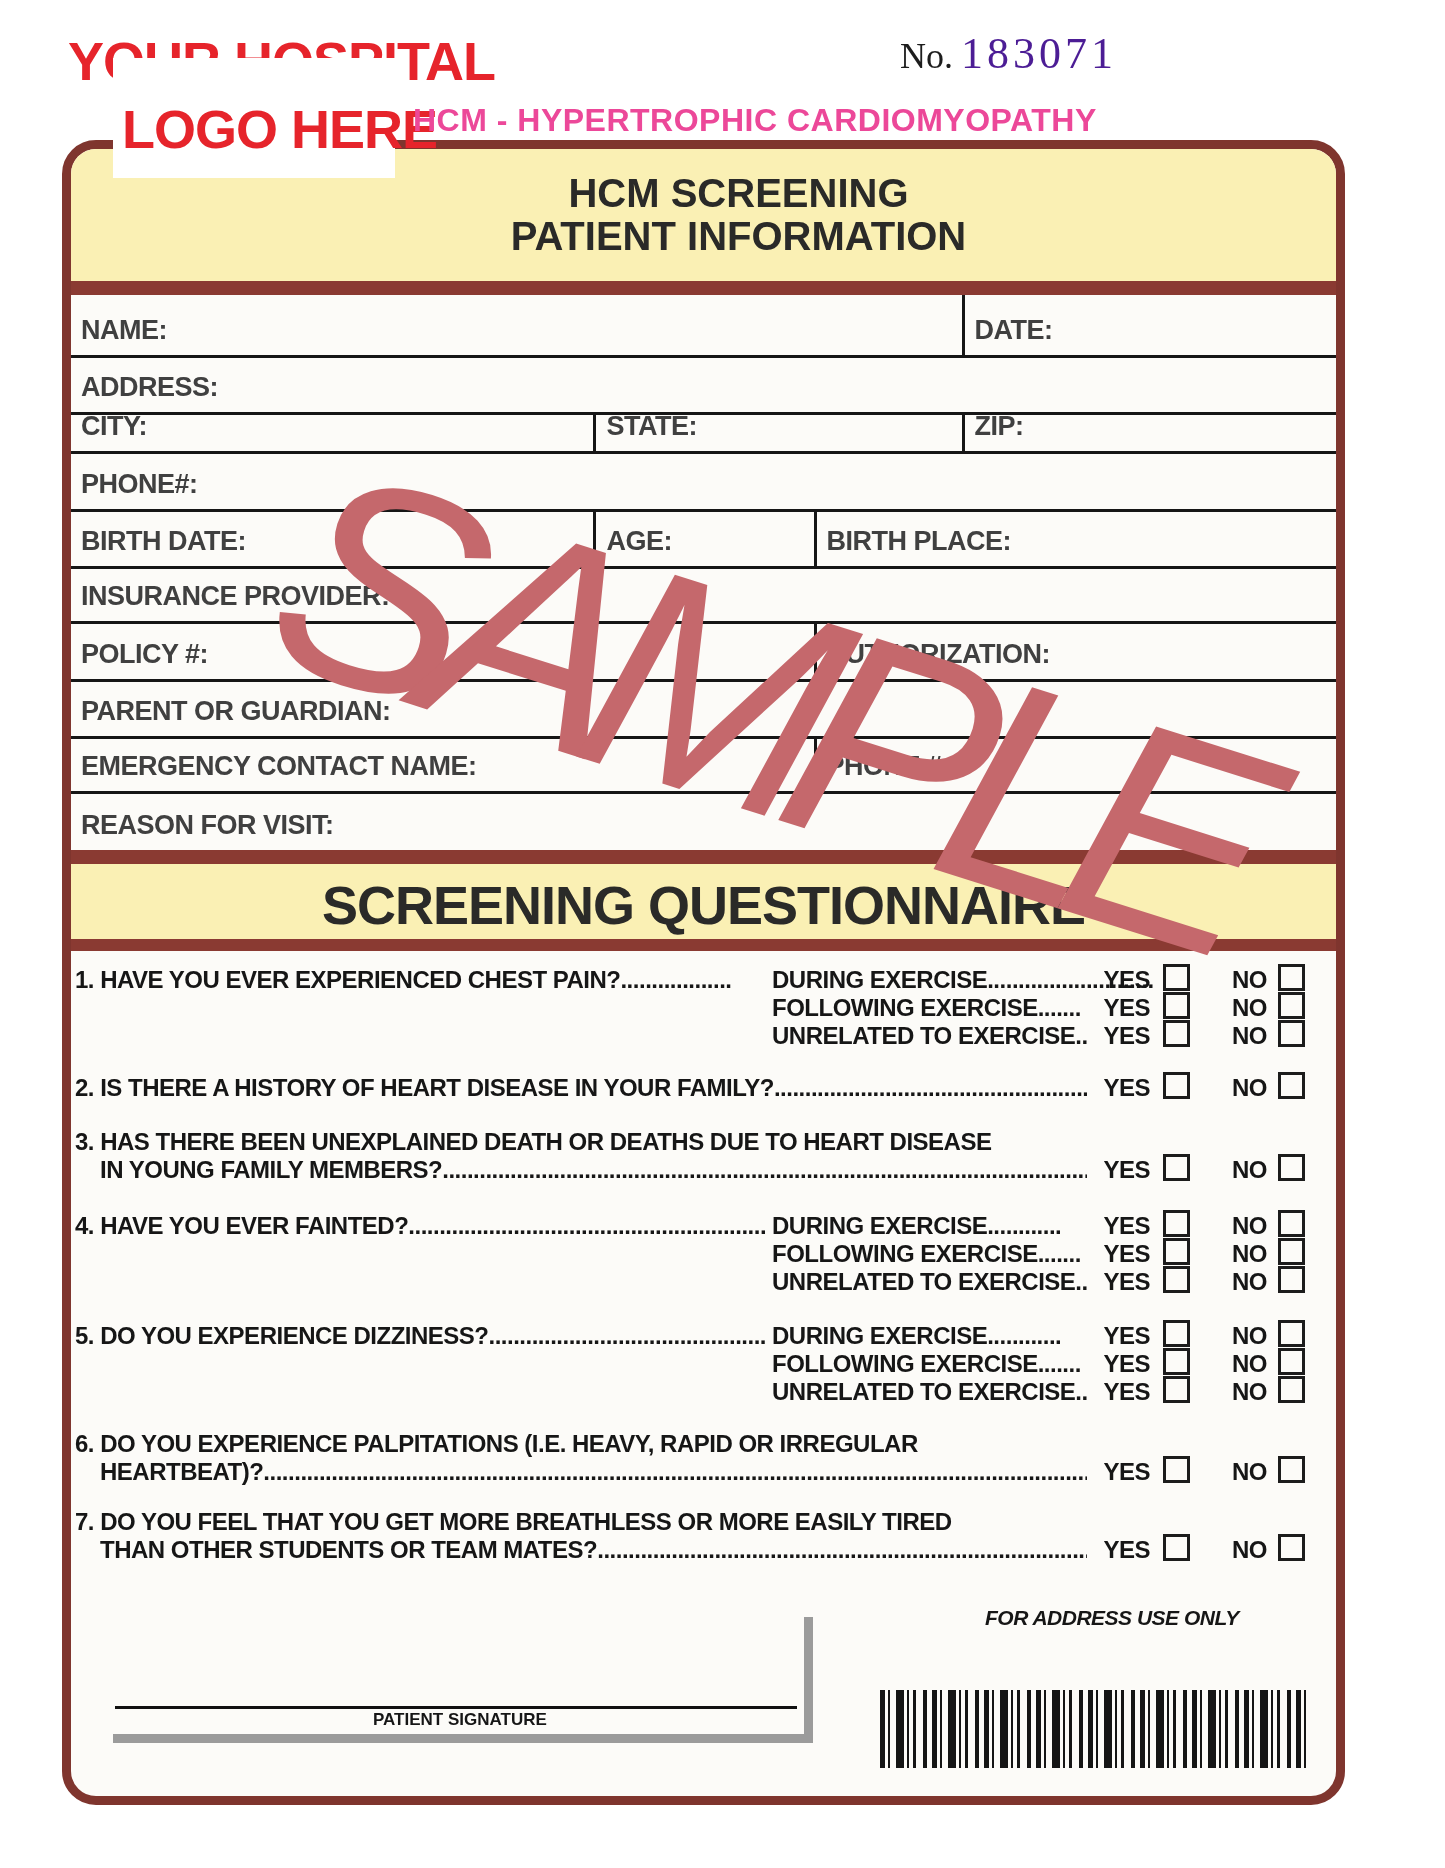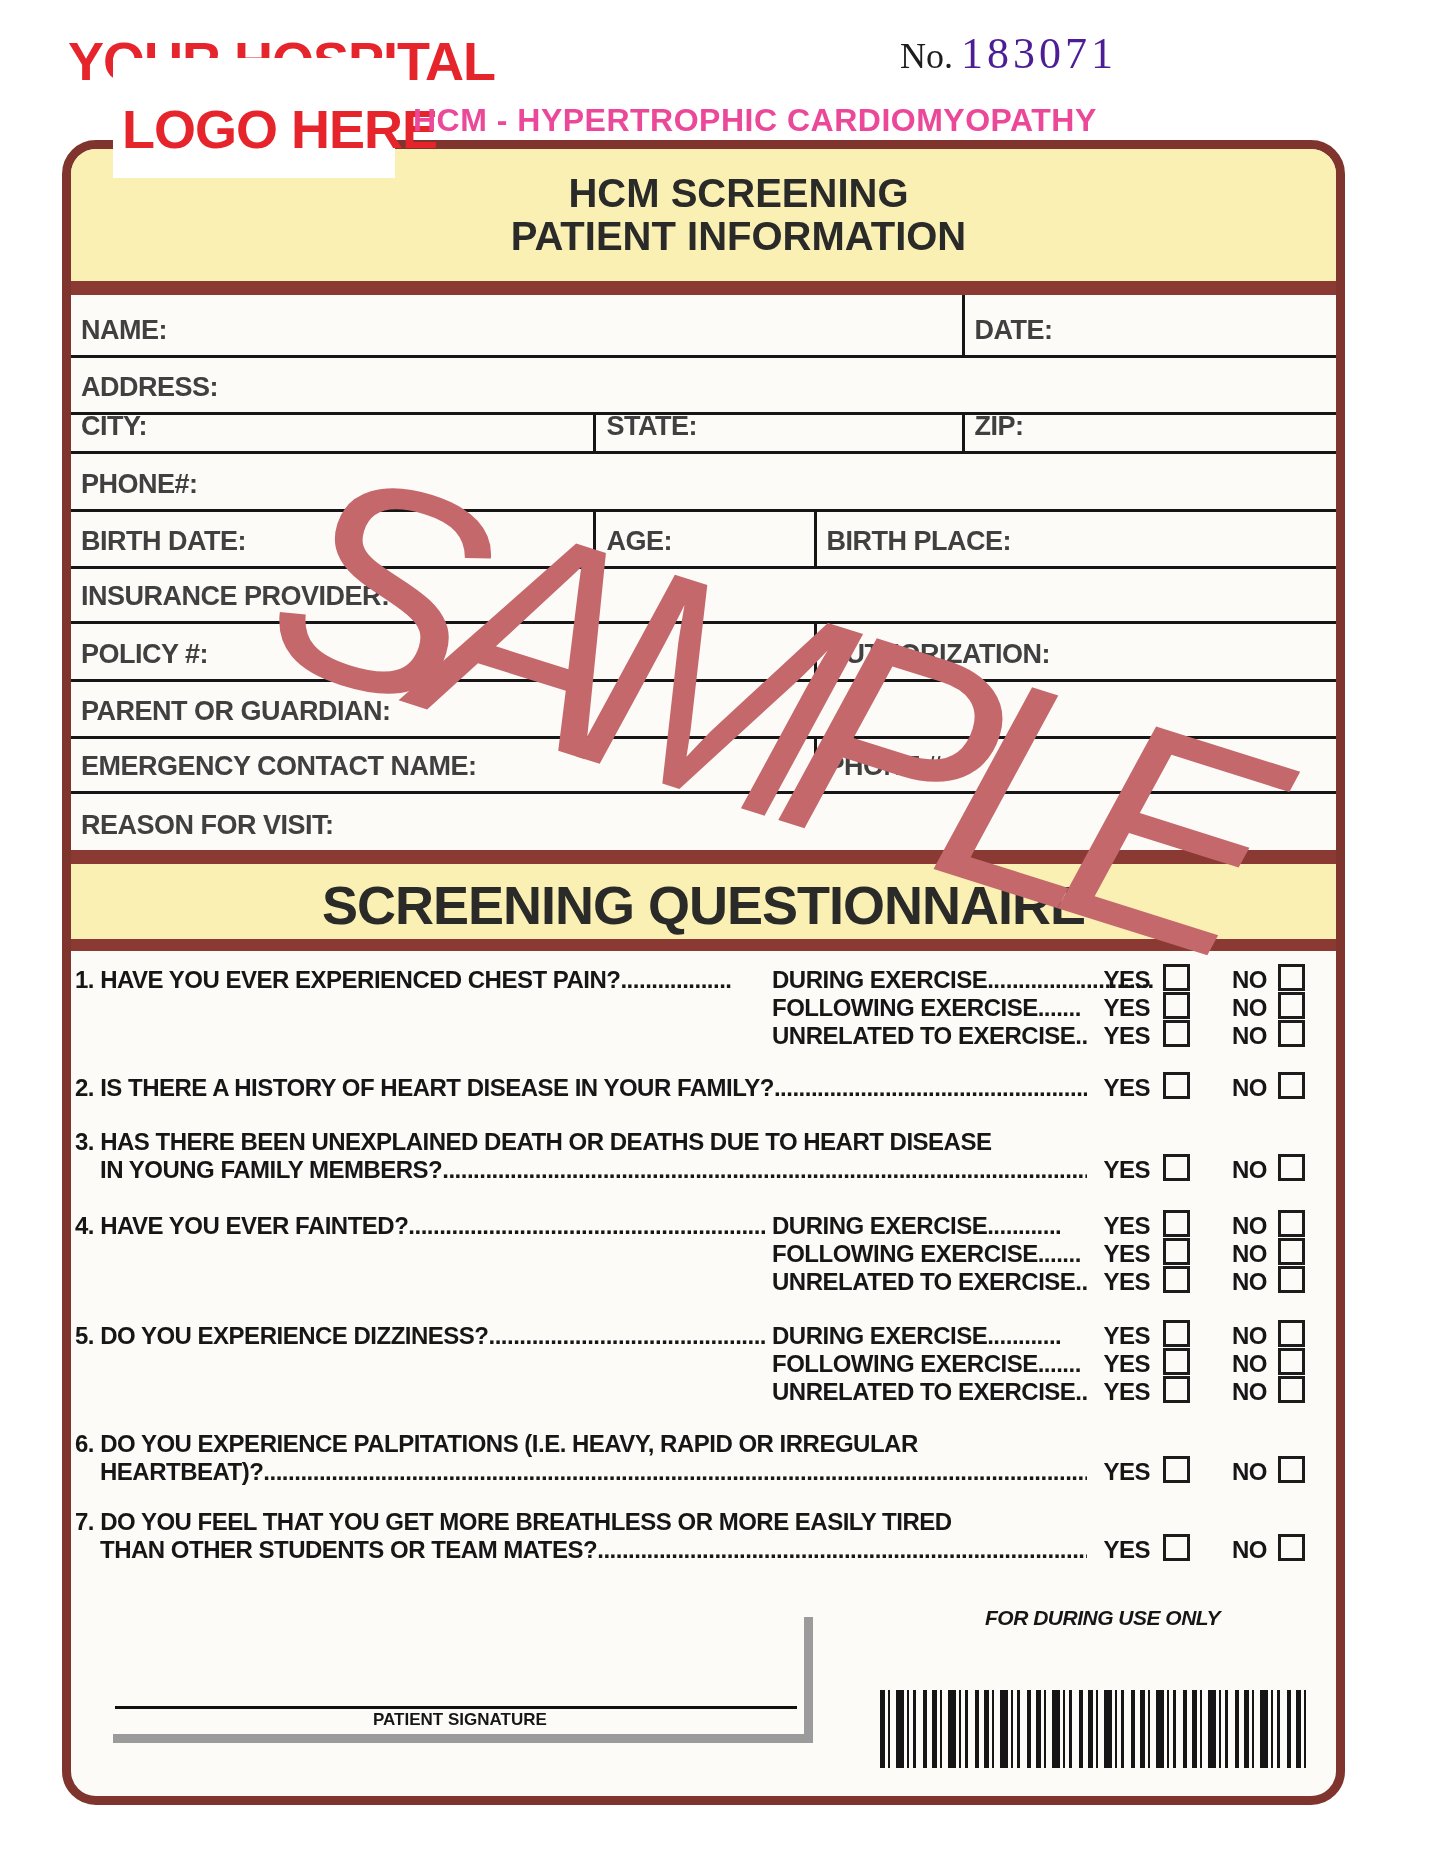--- a/index.html
+++ b/index.html
@@ -270,21 +270,21 @@
     <span class="qtext to-yes">7. DO YOU FEEL THAT YOU GET MORE BREATHLESS OR MORE EASILY TIRED</span>
   </div>
   <div class="qline" style="left:0;top:1536px;width:1445px">
     <span class="qcont">THAN OTHER STUDENTS OR TEAM MATES?...........................................................................................</span>
     <span class="yes-lbl">YES</span>
     <div class="chk chk-yes"></div>
     <span class="no-lbl">NO</span>
     <div class="chk chk-no"></div>
   </div>
 
-  <div class="office-use">FOR DURING USE ONLY</div>
+  <div class="office-use">FOR ADDRESS USE ONLY</div>
   <div class="sig-line"></div>
   <div class="sig-label">PATIENT SIGNATURE</div>
   <div class="gray-h"></div>
   <div class="gray-v"></div>
   <div class="barcode"></div>
 
   <div class="watermark">SAMPLE</div>
 
 </div>
 

